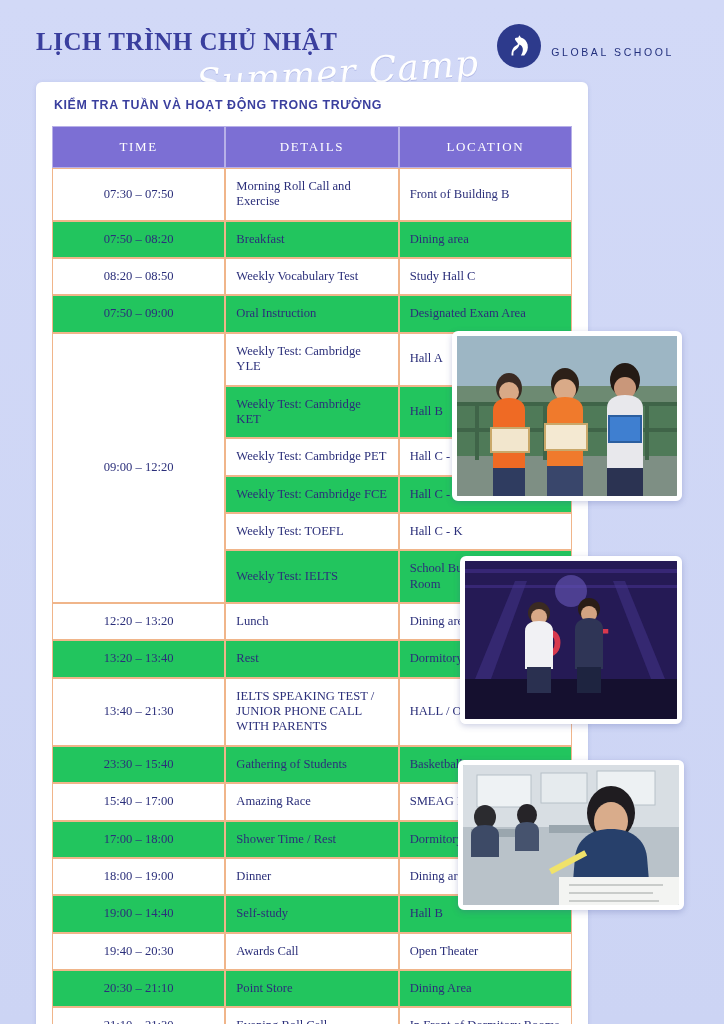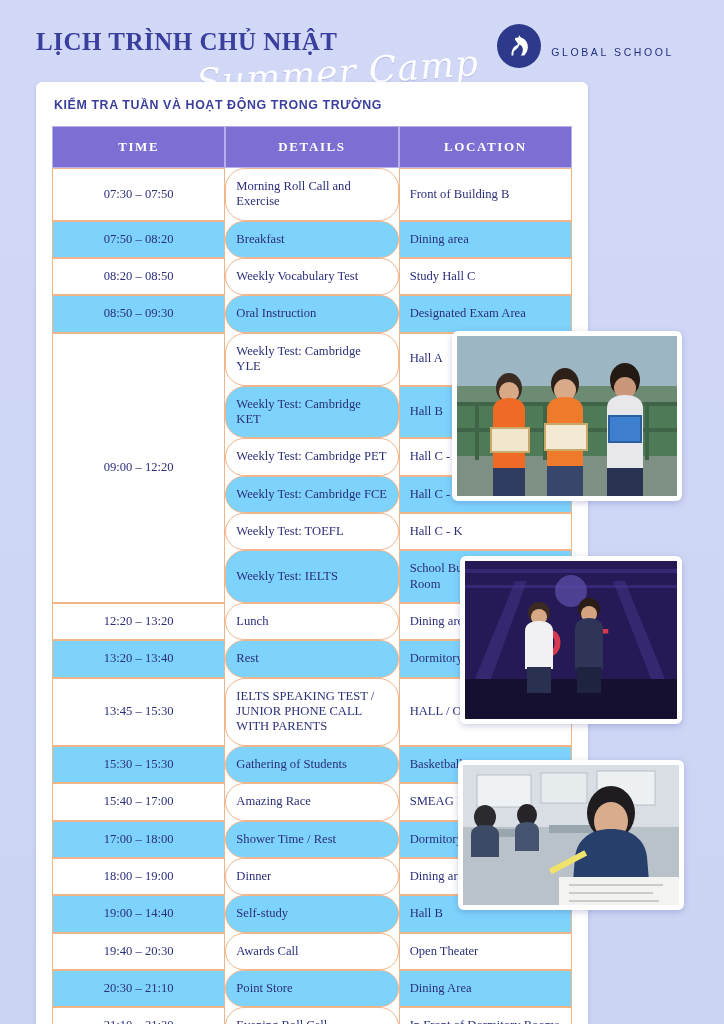--- a/index.html
+++ b/index.html
@@ -80,39 +80,39 @@
     border-collapse: separate;
     border-spacing: 0;
     width: 520px;
     margin: 0 16px 0 16px;
     table-layout: fixed;
   }
   th {
     background: #7c6fd4;
     color: #ffffff;
     font-family: "Liberation Serif", serif;
-    font-weight: bold;
+    font-weight: normal;
     font-size: 13px;
     letter-spacing: 1.6px;
     padding: 12px 0;
     border: 1px solid #b7b0e8;
   }
   td {
     font-family: "Liberation Serif", serif;
     font-size: 12.6px;
     color: #2b2f7a;
     border: 1px solid #f0b58a;
     padding: 10px 10px;
     vertical-align: middle;
     line-height: 1.22;
   }
   td.time { text-align: center; width: 98px; }
-  td.details { width: 208px; border-radius: 20px; }
+  td.details { width: 208px; }
   td.location { width: 214px; }
-  tr.alt td { background: #7dd3fc; color: #2b2f7a; }
+  tr.alt td { background: #22c55e; color: #2b2f7a; }
   tr.plain td { background: #ffffff; }
   td.span-time {
     background: #ffffff;
     text-align: center;
   }
   
   .photo {
     position: absolute;
     border: 5px solid #ffffff;
     border-radius: 6px;
@@ -164,21 +164,21 @@
             <td class="time">07:50 – 08:20</td>
             <td class="details">Breakfast</td>
             <td class="location">Dining area</td>
           </tr>
           <tr class="plain">
             <td class="time">08:20 – 08:50</td>
             <td class="details">Weekly Vocabulary Test</td>
             <td class="location">Study Hall C</td>
           </tr>
           <tr class="alt">
-            <td class="time">08:50 – 09:30</td>
+            <td class="time">07:50 – 09:00</td>
             <td class="details">Oral Instruction</td>
             <td class="location">Designated Exam Area</td>
           </tr>
           <tr class="plain">
             <td class="time span-time" rowspan="6">09:00 – 12:20</td>
             <td class="details">Weekly Test: Cambridge YLE</td>
             <td class="location">Hall A</td>
           </tr>
           <tr class="alt">
             <td class="details">Weekly Test: Cambridge KET</td>
@@ -204,26 +204,26 @@
             <td class="time">12:20 – 13:20</td>
             <td class="details">Lunch</td>
             <td class="location">Dining area</td>
           </tr>
           <tr class="alt">
             <td class="time">13:20 – 13:40</td>
             <td class="details">Rest</td>
             <td class="location">Dormitory Room</td>
           </tr>
           <tr class="plain">
-            <td class="time">13:45 – 15:30</td>
+            <td class="time">13:40 – 21:30</td>
             <td class="details">IELTS SPEAKING TEST / JUNIOR PHONE CALL WITH PARENTS</td>
             <td class="location">HALL / OFFICE</td>
           </tr>
           <tr class="alt">
-            <td class="time">15:30 – 15:30</td>
+            <td class="time">23:30 – 15:40</td>
             <td class="details">Gathering of Students</td>
             <td class="location">Basketball Court</td>
           </tr>
           <tr class="plain">
             <td class="time">15:40 – 17:00</td>
             <td class="details">Amazing Race</td>
             <td class="location">SMEAG Premise</td>
           </tr>
           <tr class="alt">
             <td class="time">17:00 – 18:00</td>

